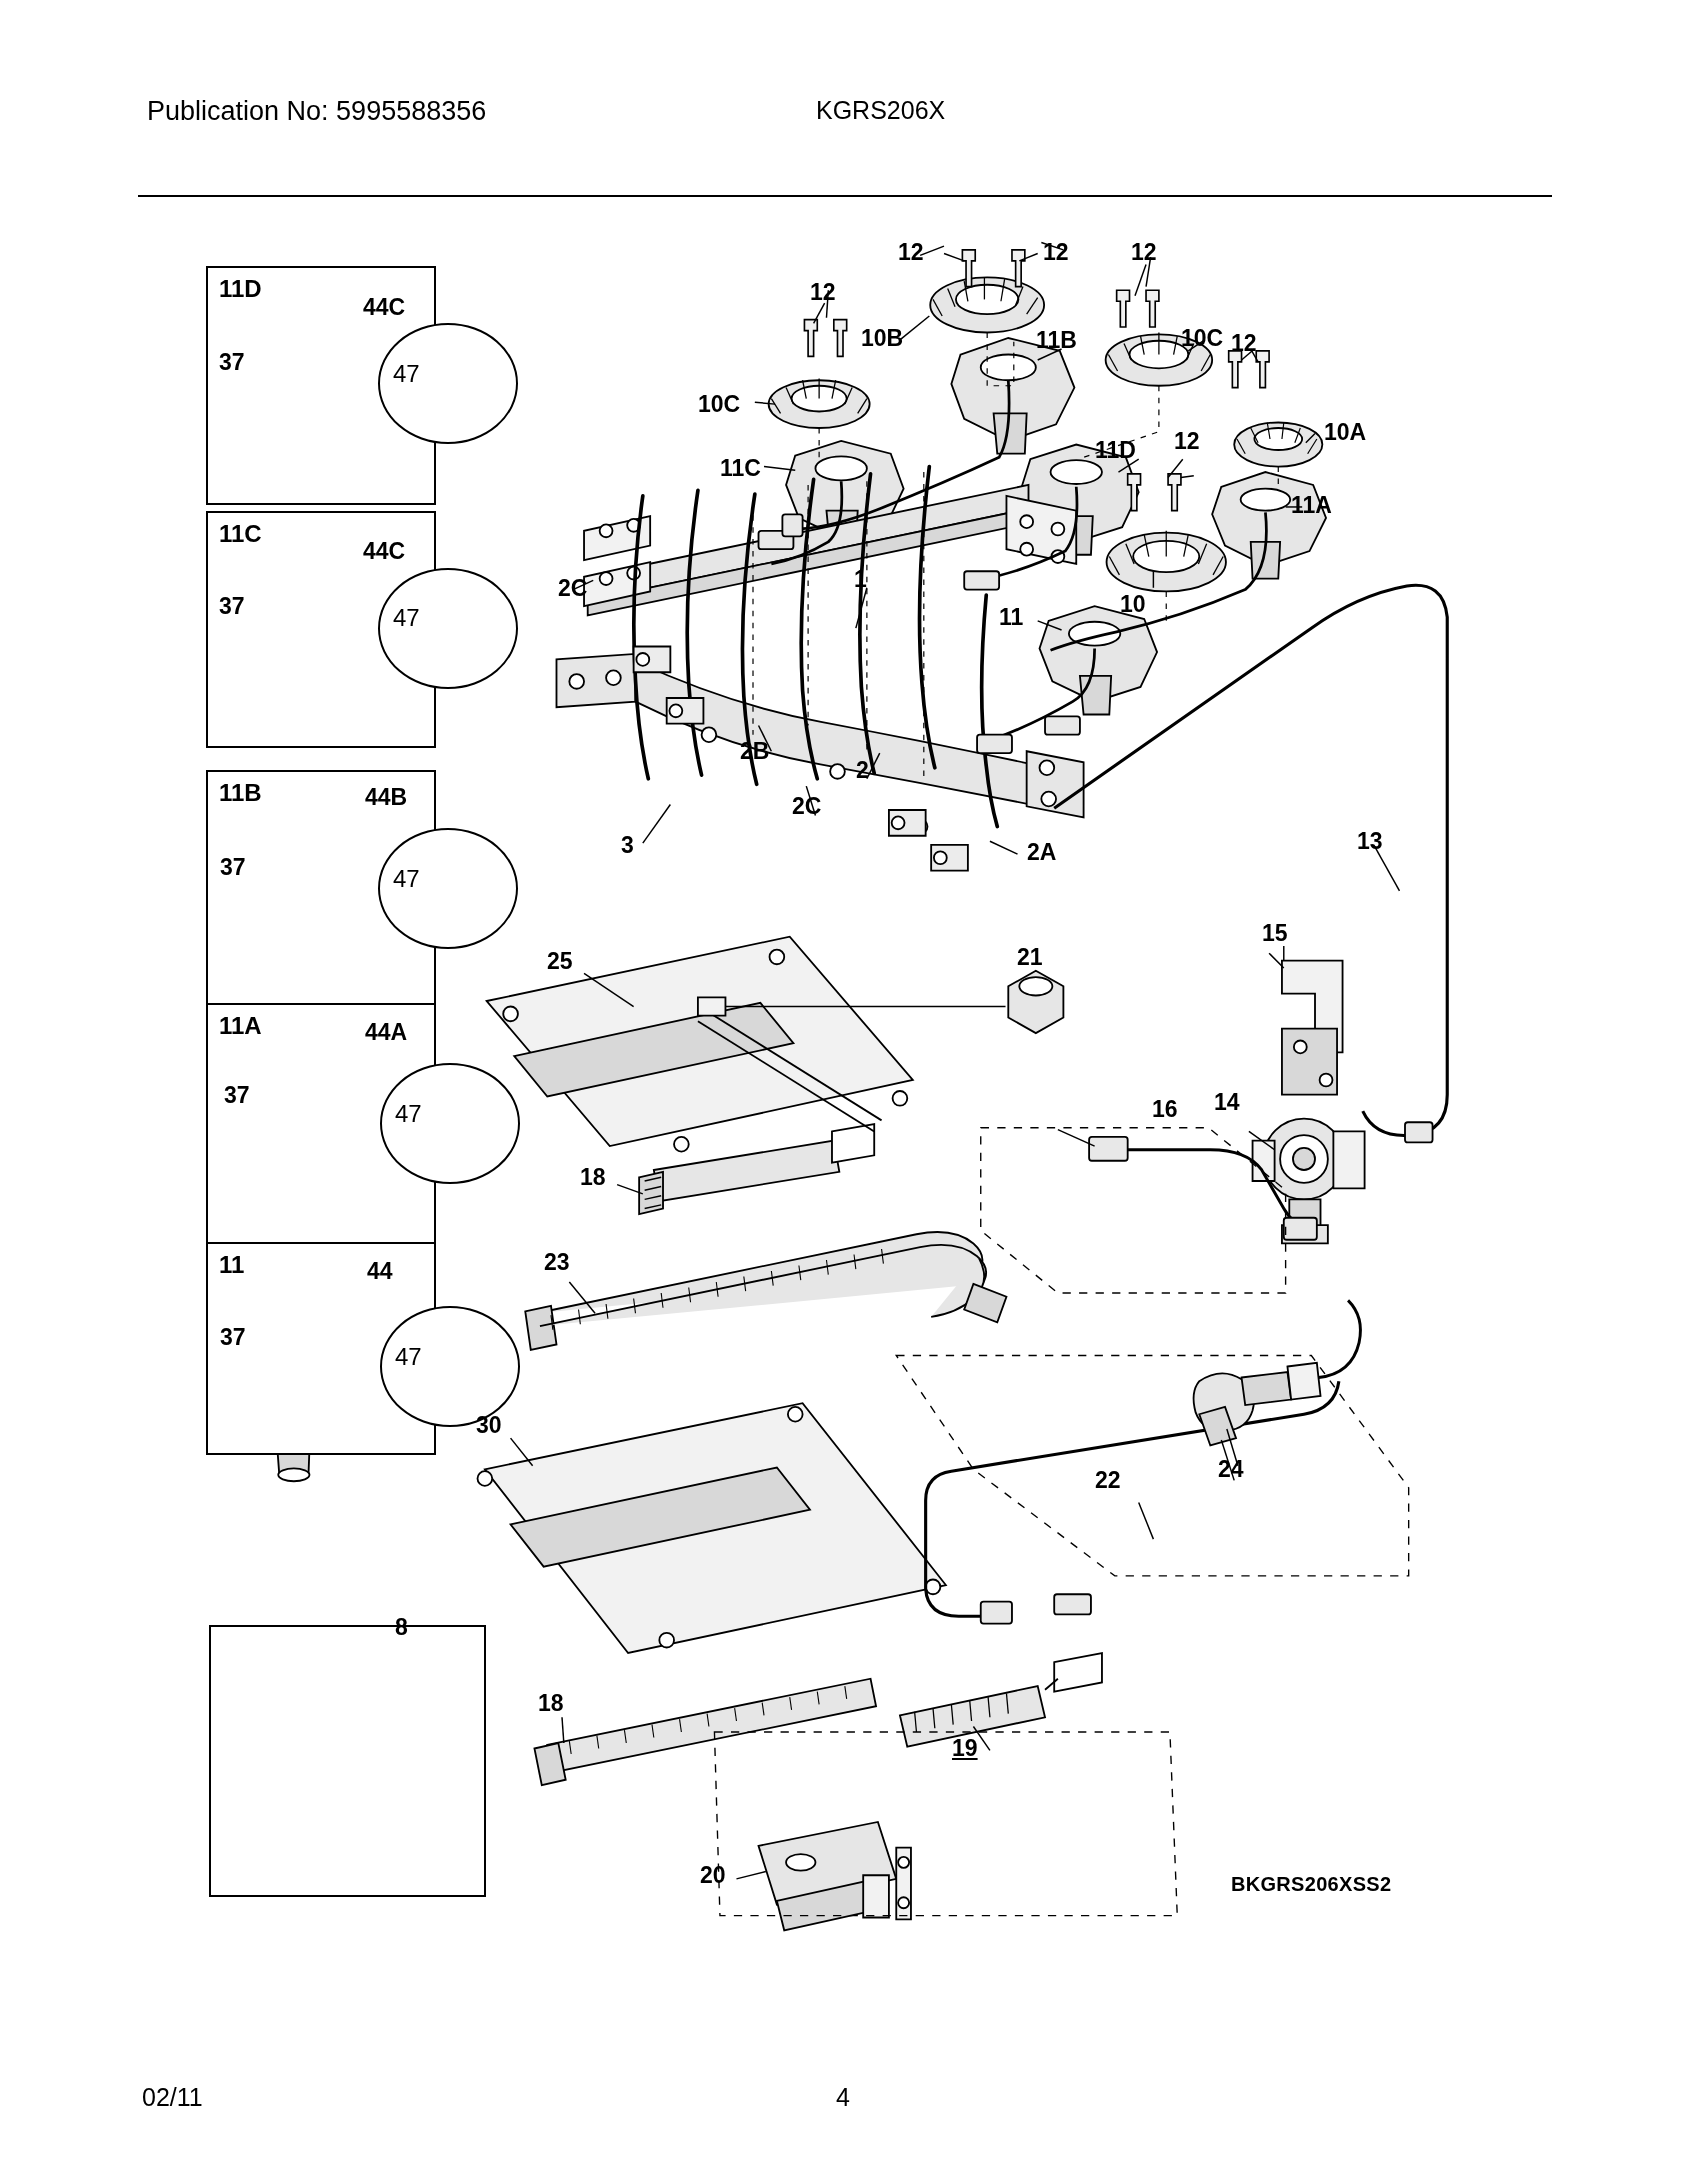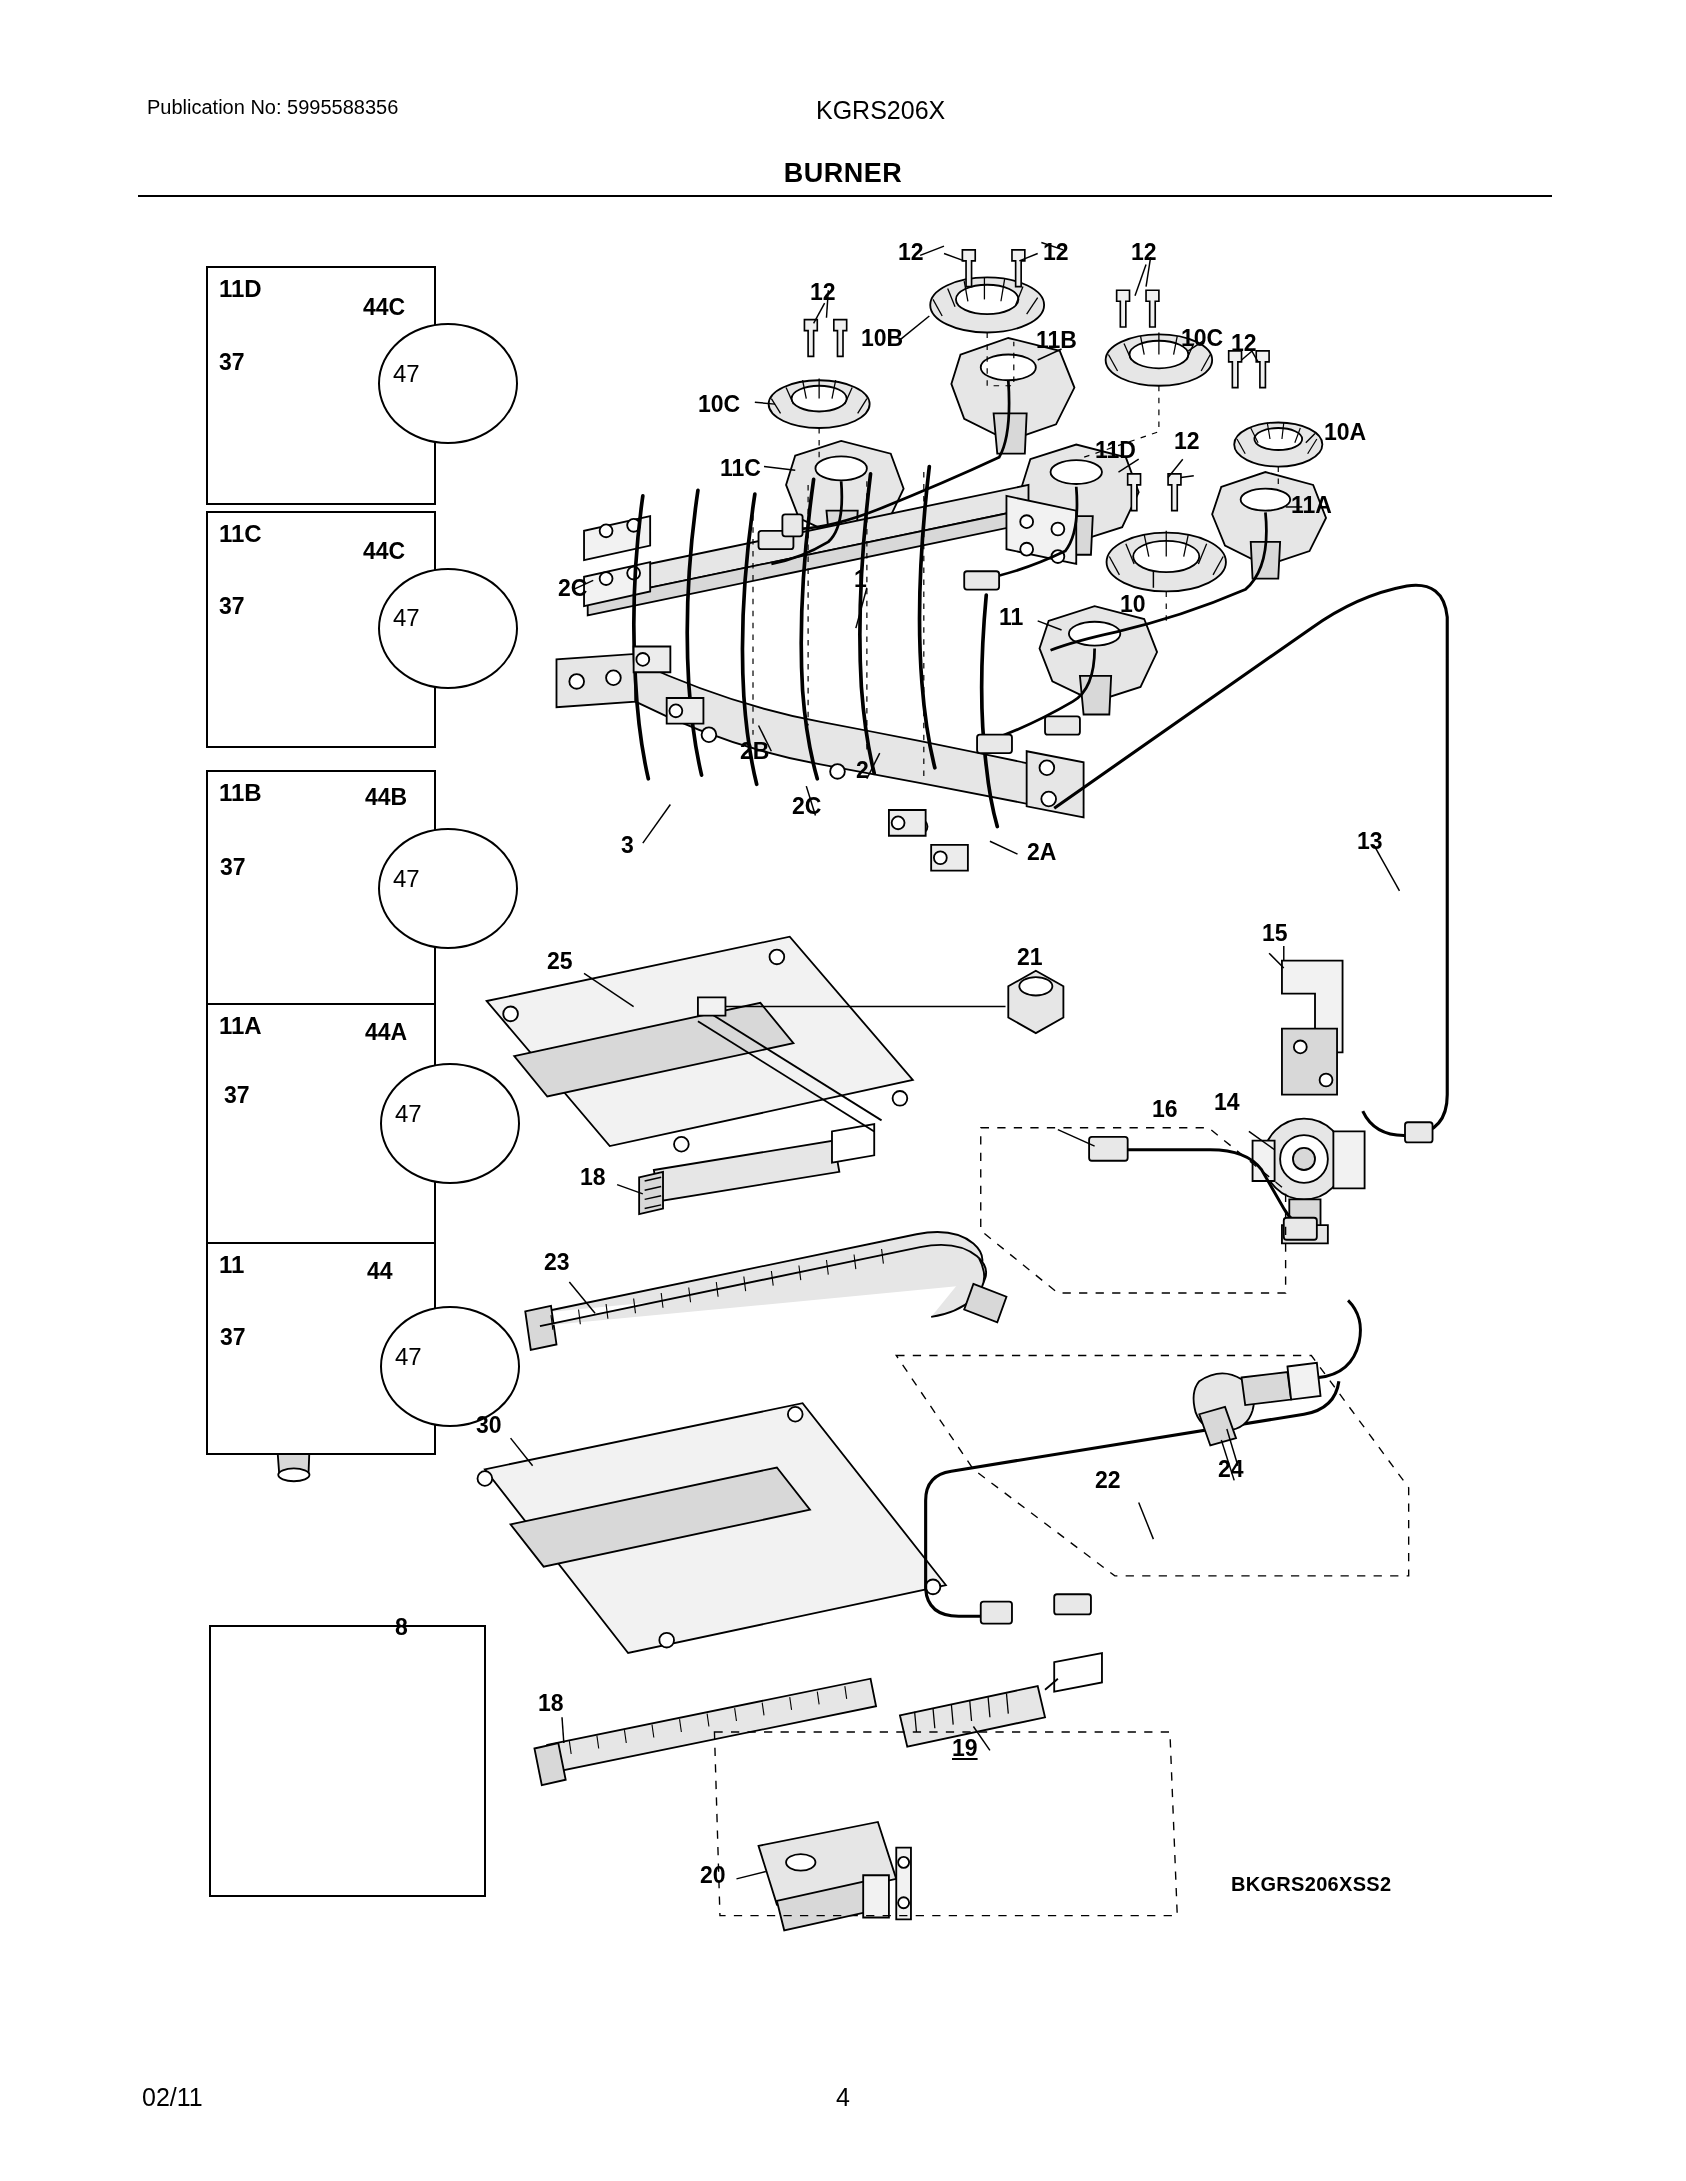--- a/index.html
+++ b/index.html
@@ -16,21 +16,21 @@
     width: 1686px;
     height: 2182px;
     background: #ffffff;
     overflow: hidden;
   }
   
   .hdr-pub {
     position: absolute;
     left: 147px;
     top: 96px;
-    font-size: 20px;
+    font-size: 27px;
     white-space: nowrap;
   }
   .hdr-model {
     position: absolute;
     left: 816px;
     top: 96px;
     font-size: 25px;
     white-space: nowrap;
   }
   .hdr-title {
@@ -125,21 +125,20 @@
   .fillgrey2 { fill: #e6e6e6; stroke: #000; stroke-width: 2; }
   .fillgrey3 { fill: #d8d8d8; stroke: #000; stroke-width: 2; }
 </style>
 </head>
 <body>
 
 <div id="page">
 
   <div class="hdr-pub">Publication No: 5995588356</div>
   <div class="hdr-model">KGRS206X</div>
-  <div class="hdr-title">BURNER</div>
   <div class="hdr-rule"></div>
 
   <svg class="layer" viewBox="0 0 1836 2376">
 
     <g>
 
       <path class="fillgrey" d="M312 310 l30 0 l0 28 l-8 0 l0 52 l-14 0 l0 -52 l-8 0 z"></path>
       <line class="ln-thin" x1="327" y1="318" x2="327" y2="392"></line>
 
       <path class="fillgrey" d="M288 350 l14 0 l0 12 l-4 0 l0 40 l-6 0 l0 -40 l-4 0 z"></path>

